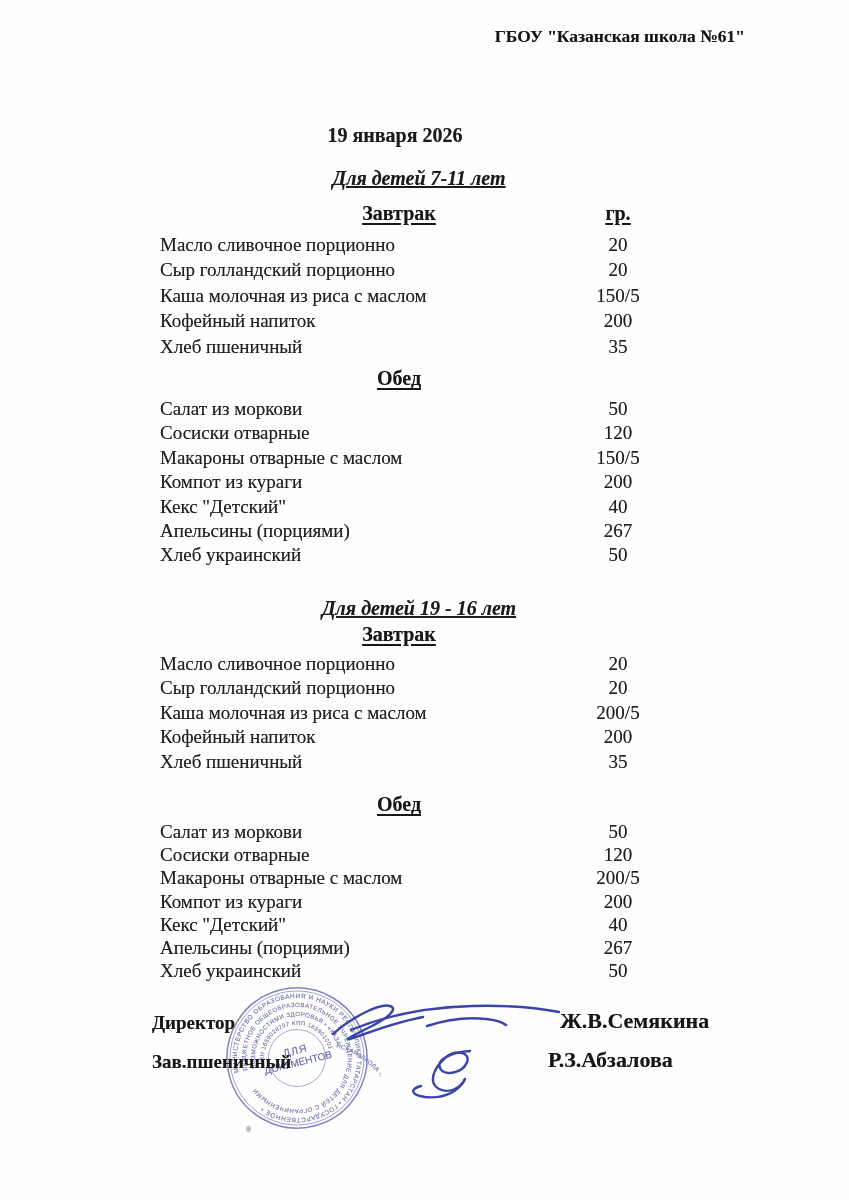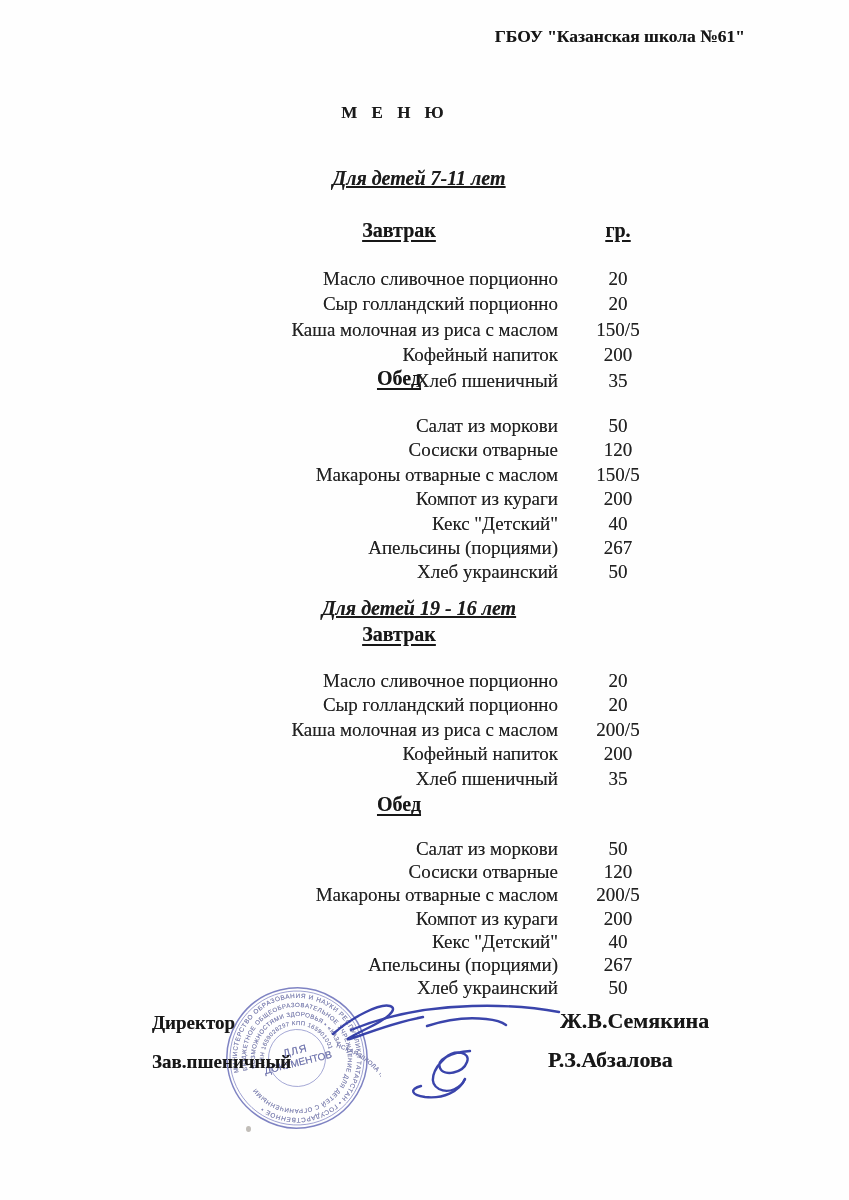--- a/index.html
+++ b/index.html
@@ -20,22 +20,22 @@
   .doc-title{top:103px;font-weight:bold;font-size:17px;letter-spacing:5px;color:#1b1b1b;}
   .doc-date{top:124px;font-weight:bold;font-size:20px;color:#1b1b1b;}
   .age-title{
     position:absolute;left:160px;width:518px;text-align:center;
     font-weight:bold;font-style:italic;font-size:20px;color:#1b1b1b;
     z-index:3;
     text-decoration:underline;
   }
   .meal-block{position:absolute;left:160px;width:518px;z-index:3;}
   .row{display:flex;align-items:baseline;}
-  .dish{flex:1;font-size:19px;text-align:right;}
-  .qty{width:120px;text-align:center;font-size:19px;margin-top:17px;}
+  .dish{flex:1;font-size:19px;}
+  .qty{width:120px;text-align:center;font-size:19px;}
   .row.heading .dish{text-align:center;}
   .row.heading .dish span,
   .row.heading .qty span{
     font-weight:bold;font-size:20px;text-decoration:underline;
     text-underline-offset:3px;color:#171717;
   }
   .row.heading .dish span{position:relative;left:40px;}
   .signoff-role{position:absolute;left:152px;font-weight:bold;font-size:19px;color:#171717;z-index:3;}
   .signoff-name{position:absolute;font-weight:bold;font-size:22px;color:#171717;z-index:3;}
   #role-0{top:1012px;}
@@ -47,21 +47,21 @@
   .speck{position:absolute;width:5px;height:6px;border-radius:50%;
     background:rgba(120,110,100,.45);left:246px;top:1126px;z-index:1;}
 </style>
 </head>
 <body>
 
 <div class="page">
 
   <div class="org">ГБОУ "Казанская школа №61"</div>
 
-  <div class="title-block doc-title" style="top:103px">М Е Н Ю</div>
+  <div class="title-block doc-date" style="top:124px">19 января 2026</div>
 
   <div id="menu-root">
       <div class="age-title" style="top: 167px;">Для детей 7-11 лет</div>
       <div class="age-title" style="top: 597px;">Для детей 19 - 16 лет</div>
       <div class="meal-block" style="top: 202px;">
         <div class="row heading" style="margin-bottom: 9px;">
           <div class="dish"><span>Завтрак</span></div>
           <div class="qty"><span>гр.</span></div>
         </div>
         <div class="row" style="height: 25.4px;">

